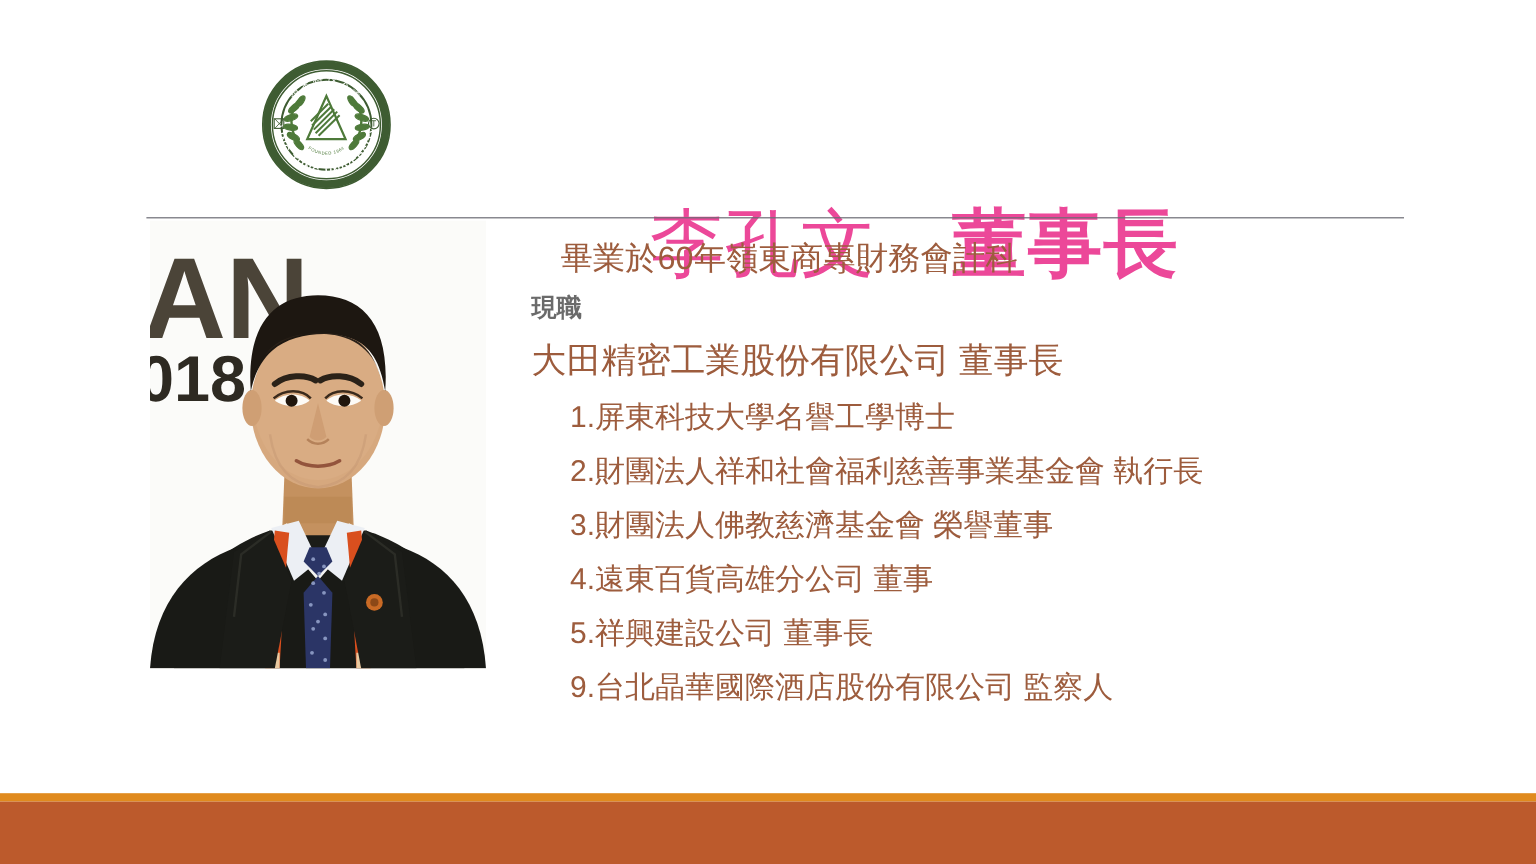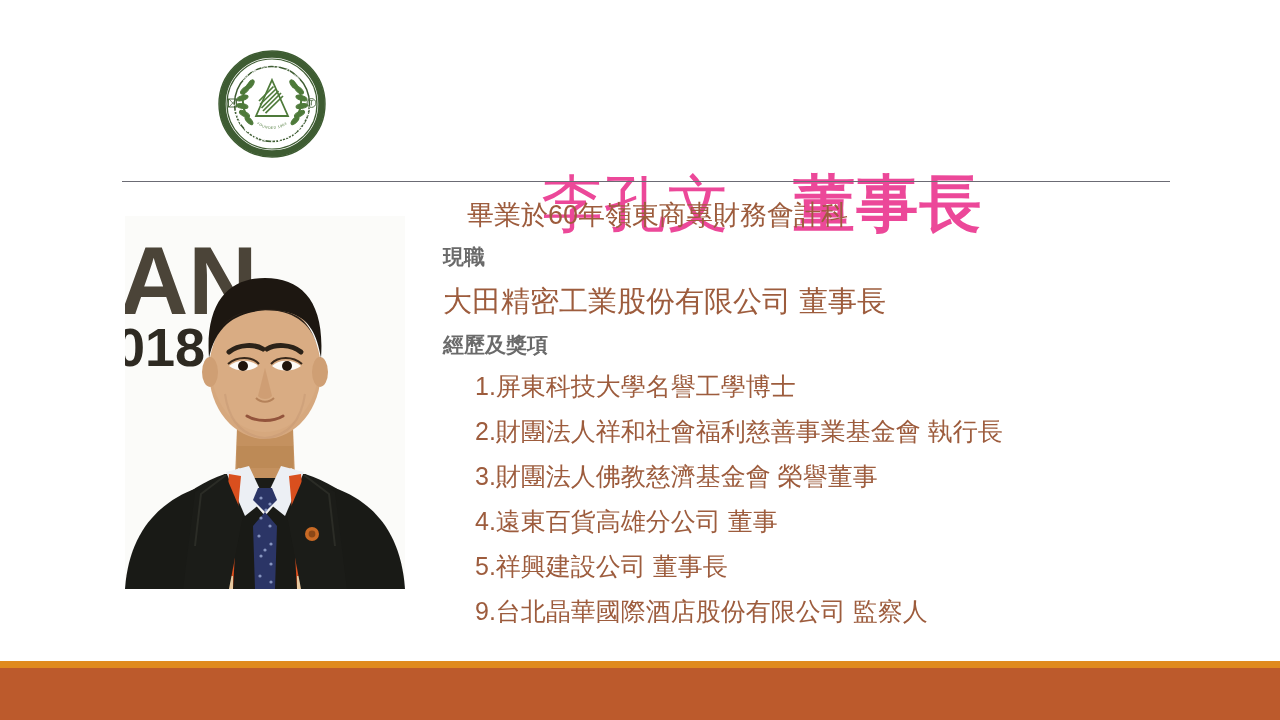--- a/index.html
+++ b/index.html
@@ -64,21 +64,21 @@
     top: 181px;
     width: 1048px;
     height: 1px;
     background: #6b6b74;
   }
 
   
   .portrait {
     position: absolute;
     left: 125px;
-    top: 216px;
+    top: 184px;
     width: 280px;
     height: 373px;
     overflow: hidden;
     background: #f4f4f2;
   }
   .portrait svg { display: block; width: 280px; height: 373px; }
 
   
   .details {
     position: absolute;
@@ -293,21 +293,20 @@
   </div>
 
   <div class="details">
 
     <div class="line line-highlight">畢業於60年嶺東商專財務會計科</div>
 
     <div class="line line-label">現職</div>
 
     <div class="line line-major">大田精密工業股份有限公司 董事長</div>
 
-    <div class="line line-label">經歷及獎項</div>
 
     <div class="line line-item">1.屏東科技大學名譽工學博士</div>
     <div class="line line-item">2.財團法人祥和社會福利慈善事業基金會 執行長</div>
     <div class="line line-item">3.財團法人佛教慈濟基金會 榮譽董事</div>
     <div class="line line-item">4.遠東百貨高雄分公司 董事</div>
     <div class="line line-item">5.祥興建設公司 董事長</div>
     <div class="line line-item">9.台北晶華國際酒店股份有限公司 監察人</div>
   </div>
 
   <div class="footer-accent"></div>

